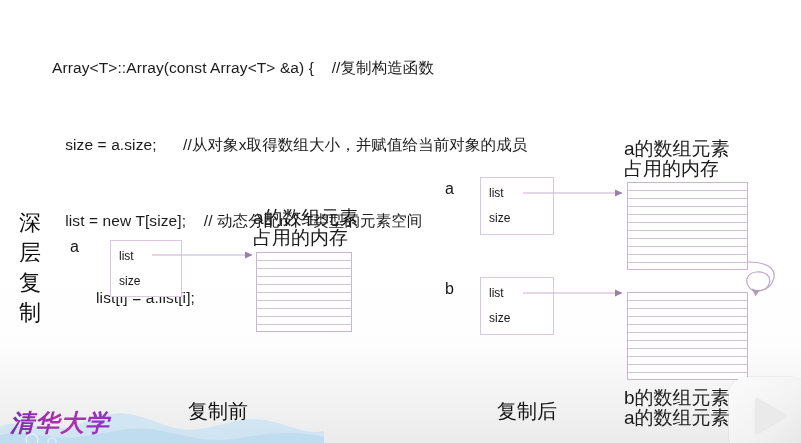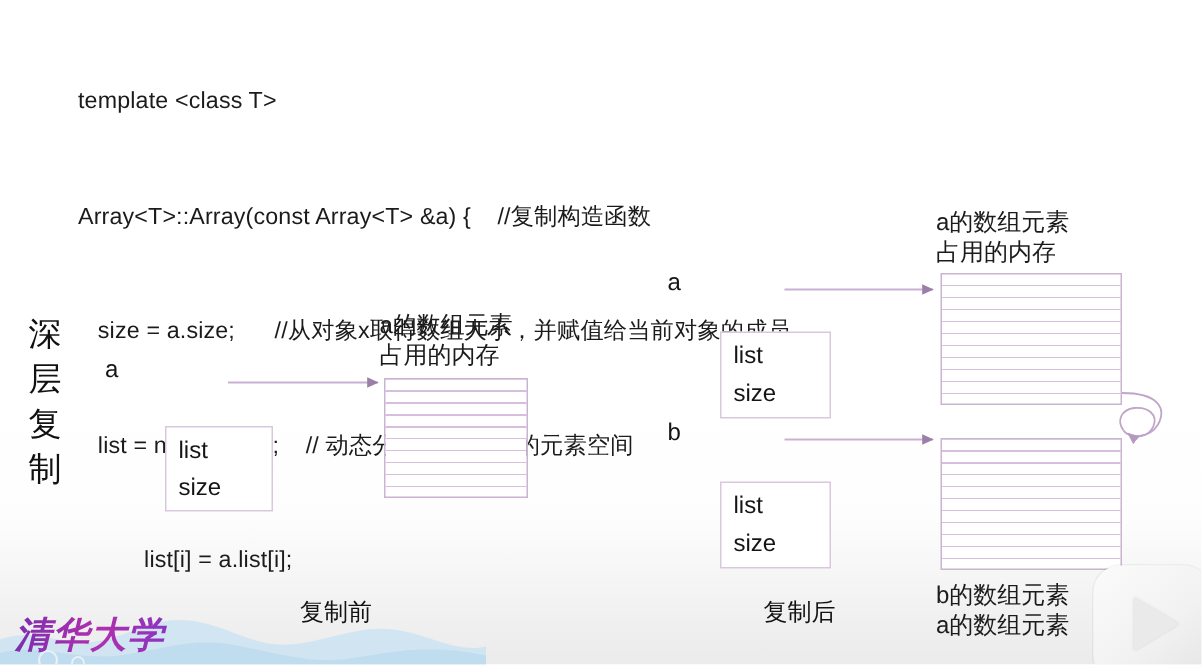--- a/index.html
+++ b/index.html
@@ -42,24 +42,23 @@
   }
   .vtitle span{display:block;}
 
   
   .objbox{
     position:absolute;
     border:1px solid #d9c7dd;
     background:#ffffff;
     box-sizing:border-box;
     padding:3px 0 0 8px;
-    font-size:16px;
+    font-size:12px;
     line-height:25px;
     color:#151515;
-    margin-top:44px;
   }
   .objbox span{display:block;}
 
   .varlabel{
     position:absolute;
     font-size:16px;
     color:#151515;
   }
 
   
@@ -73,30 +72,29 @@
         #ffffff 0px,
         #ffffff 7px,
         #d6bedd 7px,
         #d6bedd 8px
       );
   }
 
   
   .caption{
     position:absolute;
-    font-size:16px;
+    font-size:19px;
     line-height:20px;
     color:#1b1b1b;
     white-space:pre-line;
   }
   .footcap{
     position:absolute;
-    font-size:16px;
+    font-size:20px;
     color:#121212;
-    margin-left:12px;
   }
 
   
   svg.conn{position:absolute;left:0;top:0;width:801px;height:443px;overflow:visible;pointer-events:none;}
 
   
   .wave{
     position:absolute;
     left:-6px; bottom:-2px;
     width:330px; height:46px;
@@ -125,21 +123,20 @@
     border-bottom:18px solid transparent;
     filter:drop-shadow(0 0 1px rgba(0,0,0,0.12));
   }
 </style>
 </head>
 <body>
 
 <div id="slide">
 
   <div class="code">
-    <div>template &lt;class T&gt;</div>
     <div>Array&lt;T&gt;::Array(const Array&lt;T&gt; &amp;a) {    //复制构造函数</div>
     <div>   size = a.size;      //从对象x取得数组大小，并赋值给当前对象的成员</div>
     <div>   list = new T[size];    // 动态分配n个T类型的元素空间</div>
     <div>          list[i] = a.list[i];</div>
     
   </div>
 
   <div class="vtitle">
     <span>深</span>
     <span>层</span>

